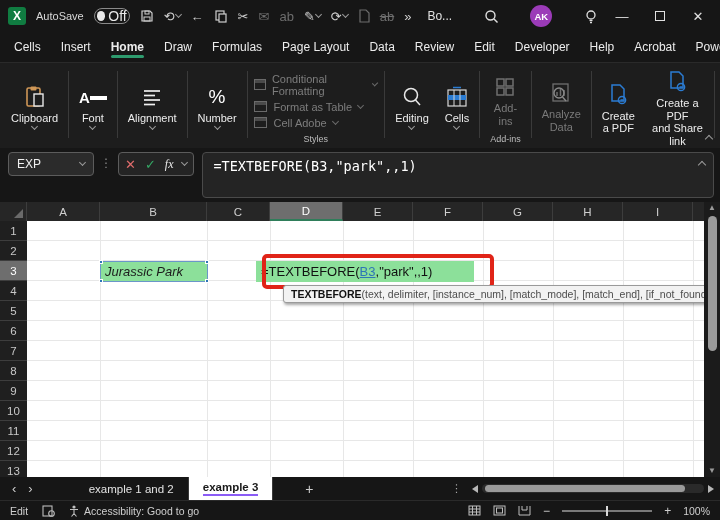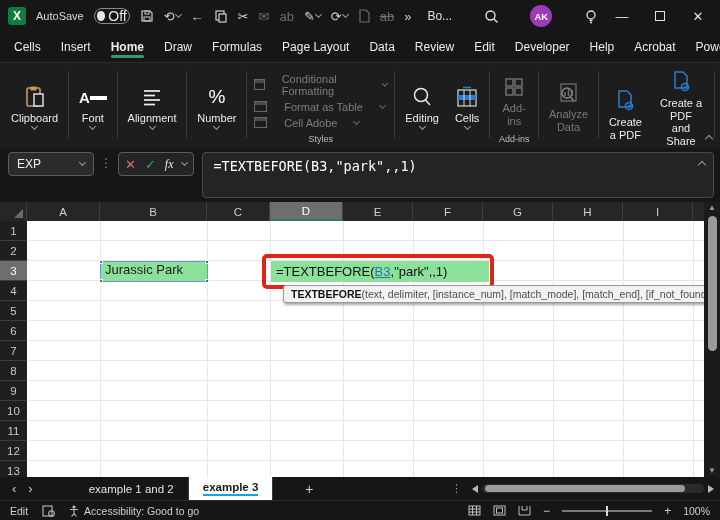--- a/index.html
+++ b/index.html
@@ -46,21 +46,21 @@
   .rgroup .body { flex:1; display:flex; align-items:center; gap:2px; }
   .grouplabel { font-size:9px; color:#bdbdbd; padding-bottom:2px; white-space:nowrap; }
   .rbtn { display:flex; flex-direction:column; align-items:center; gap:2px; padding:2px 7px; }
   .rbtn .lbl { font-size:11px; color:#ededed; white-space:pre-line; text-align:center; line-height:1.15; }
   .rbtn.dim .lbl { color:#7a7a7a; }
   .bigicon { height:26px; display:flex; align-items:center; justify-content:center; }
   .font-A { color:#fff; font-size:15px; font-weight:bold; line-height:1; text-align:center; }
   .font-A .bar { height:3.5px; background:#fff; width:17px; margin-top:2px; }
   .pct { color:#fff; font-size:19px; }
   .styles-col { display:flex; flex-direction:column; justify-content:center; gap:4px; flex:1; }
-  .style-item { display:flex; align-items:center; gap:17px; font-size:11px; color:#7d7d7d; }
+  .style-item { display:flex; align-items:center; gap:6px; font-size:11px; color:#7d7d7d; }
   .style-item .sicon { width:13px; height:11px; border:1px solid #6a6a6a; background:
     linear-gradient(#4a4a4a 0 3px, transparent 3px); }
   .ribbon-collapse { position:absolute; right:8px; bottom:6px; }
 
   
   .fbar { position:absolute; left:0; top:148px; width:720px; height:54px; background:#161616;
     display:flex; align-items:flex-start; padding:4px 6px 0 8px; }
   .namebox { width:86px; height:24px; background:#2b2b2b; border:1px solid #5c5c5c; border-radius:4px;
     color:#f0f0f0; font-size:12px; display:flex; align-items:center; padding:0 8px; gap:6px; }
   .namebox span.val { flex:1; }
@@ -86,23 +86,23 @@
   .corner::after { content:""; position:absolute; right:3px; bottom:3px; border-style:solid;
     border-width:0 0 9px 9px; border-color:transparent transparent #6a6a6a transparent; }
   .rowhdrs { position:absolute; left:0; top:19px; width:27px; height:256px; background:#1f1f1f; }
   .rowhdr { height:20px; border-bottom:1px solid #3d3d3d; color:#c8c8c8; font-size:11.5px;
     display:flex; align-items:center; justify-content:center; }
   .rowhdr.sel { background:#6e6e6e; color:#fff; }
   .cellsarea { position:absolute; left:27px; top:19px; width:677px; height:256px;
     background-image:repeating-linear-gradient(to bottom, #ffffff 0 19px, #e7e7e7 19px 20px); }
   .vline { position:absolute; top:19px; height:256px; width:1px; background:#e7e7e7; }
   .b3cell { position:absolute; left:100px; top:59px; width:108px; height:21px; background:#8ce09a;
-    border:1px solid #6b96c9; color:#1c1c1c; font-size:13px; display:flex; align-items:flex-start; padding-left:4px; }
+    border:1px solid #6b96c9; color:#1c1c1c; font-size:13px; display:flex; align-items:center; padding-left:4px;font-style:italic; }
   .handle { position:absolute; width:4px; height:4px; background:#2e75b6; border:1px solid #fff; }
-  .d3cell { position:absolute; left:271px; top:59px; width:218px; height:21px; background:#8ce09a;
+  .d3cell { position:absolute; left:256px; top:59px; width:218px; height:21px; background:#8ce09a;
     color:#111; font-size:13px; display:flex; align-items:center; padding-left:5px; white-space:nowrap; }
   .d3cell .ref { color:#2e75b6;text-decoration:underline; }
   .red-annot { position:absolute; left:262px; top:52px; width:232px; height:35px;
     border:4px solid #e02418; border-radius:5px; pointer-events:none; }
   .ftooltip { position:absolute; left:283px; top:83px; background:#f2f2f2; border:1px solid #9a9a9a;
     border-radius:3px; box-shadow:1px 2px 3px rgba(0,0,0,.35); font-size:10.5px; color:#4d4d4d;
     padding:2px 7px; white-space:nowrap; }
   .ftooltip b { color:#111;text-align:right; }
   .vscroll { position:absolute; right:0; top:0; width:16px; height:275px; background:#1b1b1b;
     display:flex; flex-direction:column; align-items:center; }
@@ -110,21 +110,21 @@
   .vthumb { width:9px; height:135px; background:#9a9a9a; border-radius:5px; margin-top:2px; }
   .vspacer { flex:1; }
 
   
   .sheetbar { position:absolute; left:0; top:477px; width:720px; height:23px; background:#161616;
     display:flex; align-items:center; color:#e3e3e3; }
   .nav-ch { font-size:13px; color:#cdcdcd; padding:0 12px; }
   .stab { font-size:11.5px; padding:0 14px; height:23px; display:flex; align-items:center; }
   .stab.inactive { margin-left:30px; border-right:1px solid #3a3a3a; }
   .stab.active { background:#fff; color:#1a1a1a; border-right:1px solid #3a3a3a; }
-  .stab.active .t { border-bottom:2px solid #0ea5e9; padding-bottom:1px; font-weight:bold; }
+  .stab.active .t { border-bottom:2px solid #8b5cf6; padding-bottom:1px; font-weight:bold; }
   .addsheet { font-size:14px; color:#cfcfcf; padding:0 10px; margin-left:22px; }
   .sb-spacer { flex:1; }
   .sb-dots { color:#a8a8a8; font-size:11px; padding:0 10px; }
   .hscroll { display:flex; align-items:center; gap:4px; margin-right:6px; }
   .harrow { width:0; height:0; border-style:solid; }
   .harrow.left { border-width:4px 6px 4px 0; border-color:transparent #b8b8b8 transparent transparent; }
   .harrow.right { border-width:4px 0 4px 6px; border-color:transparent transparent transparent #b8b8b8; }
   .htrack { width:222px; height:9px; background:#2a2a2a; border-radius:5px; position:relative; }
   .hthumb { position:absolute; left:3px; top:1px; height:7px; width:200px; background:#9a9a9a; border-radius:4px; }
 

